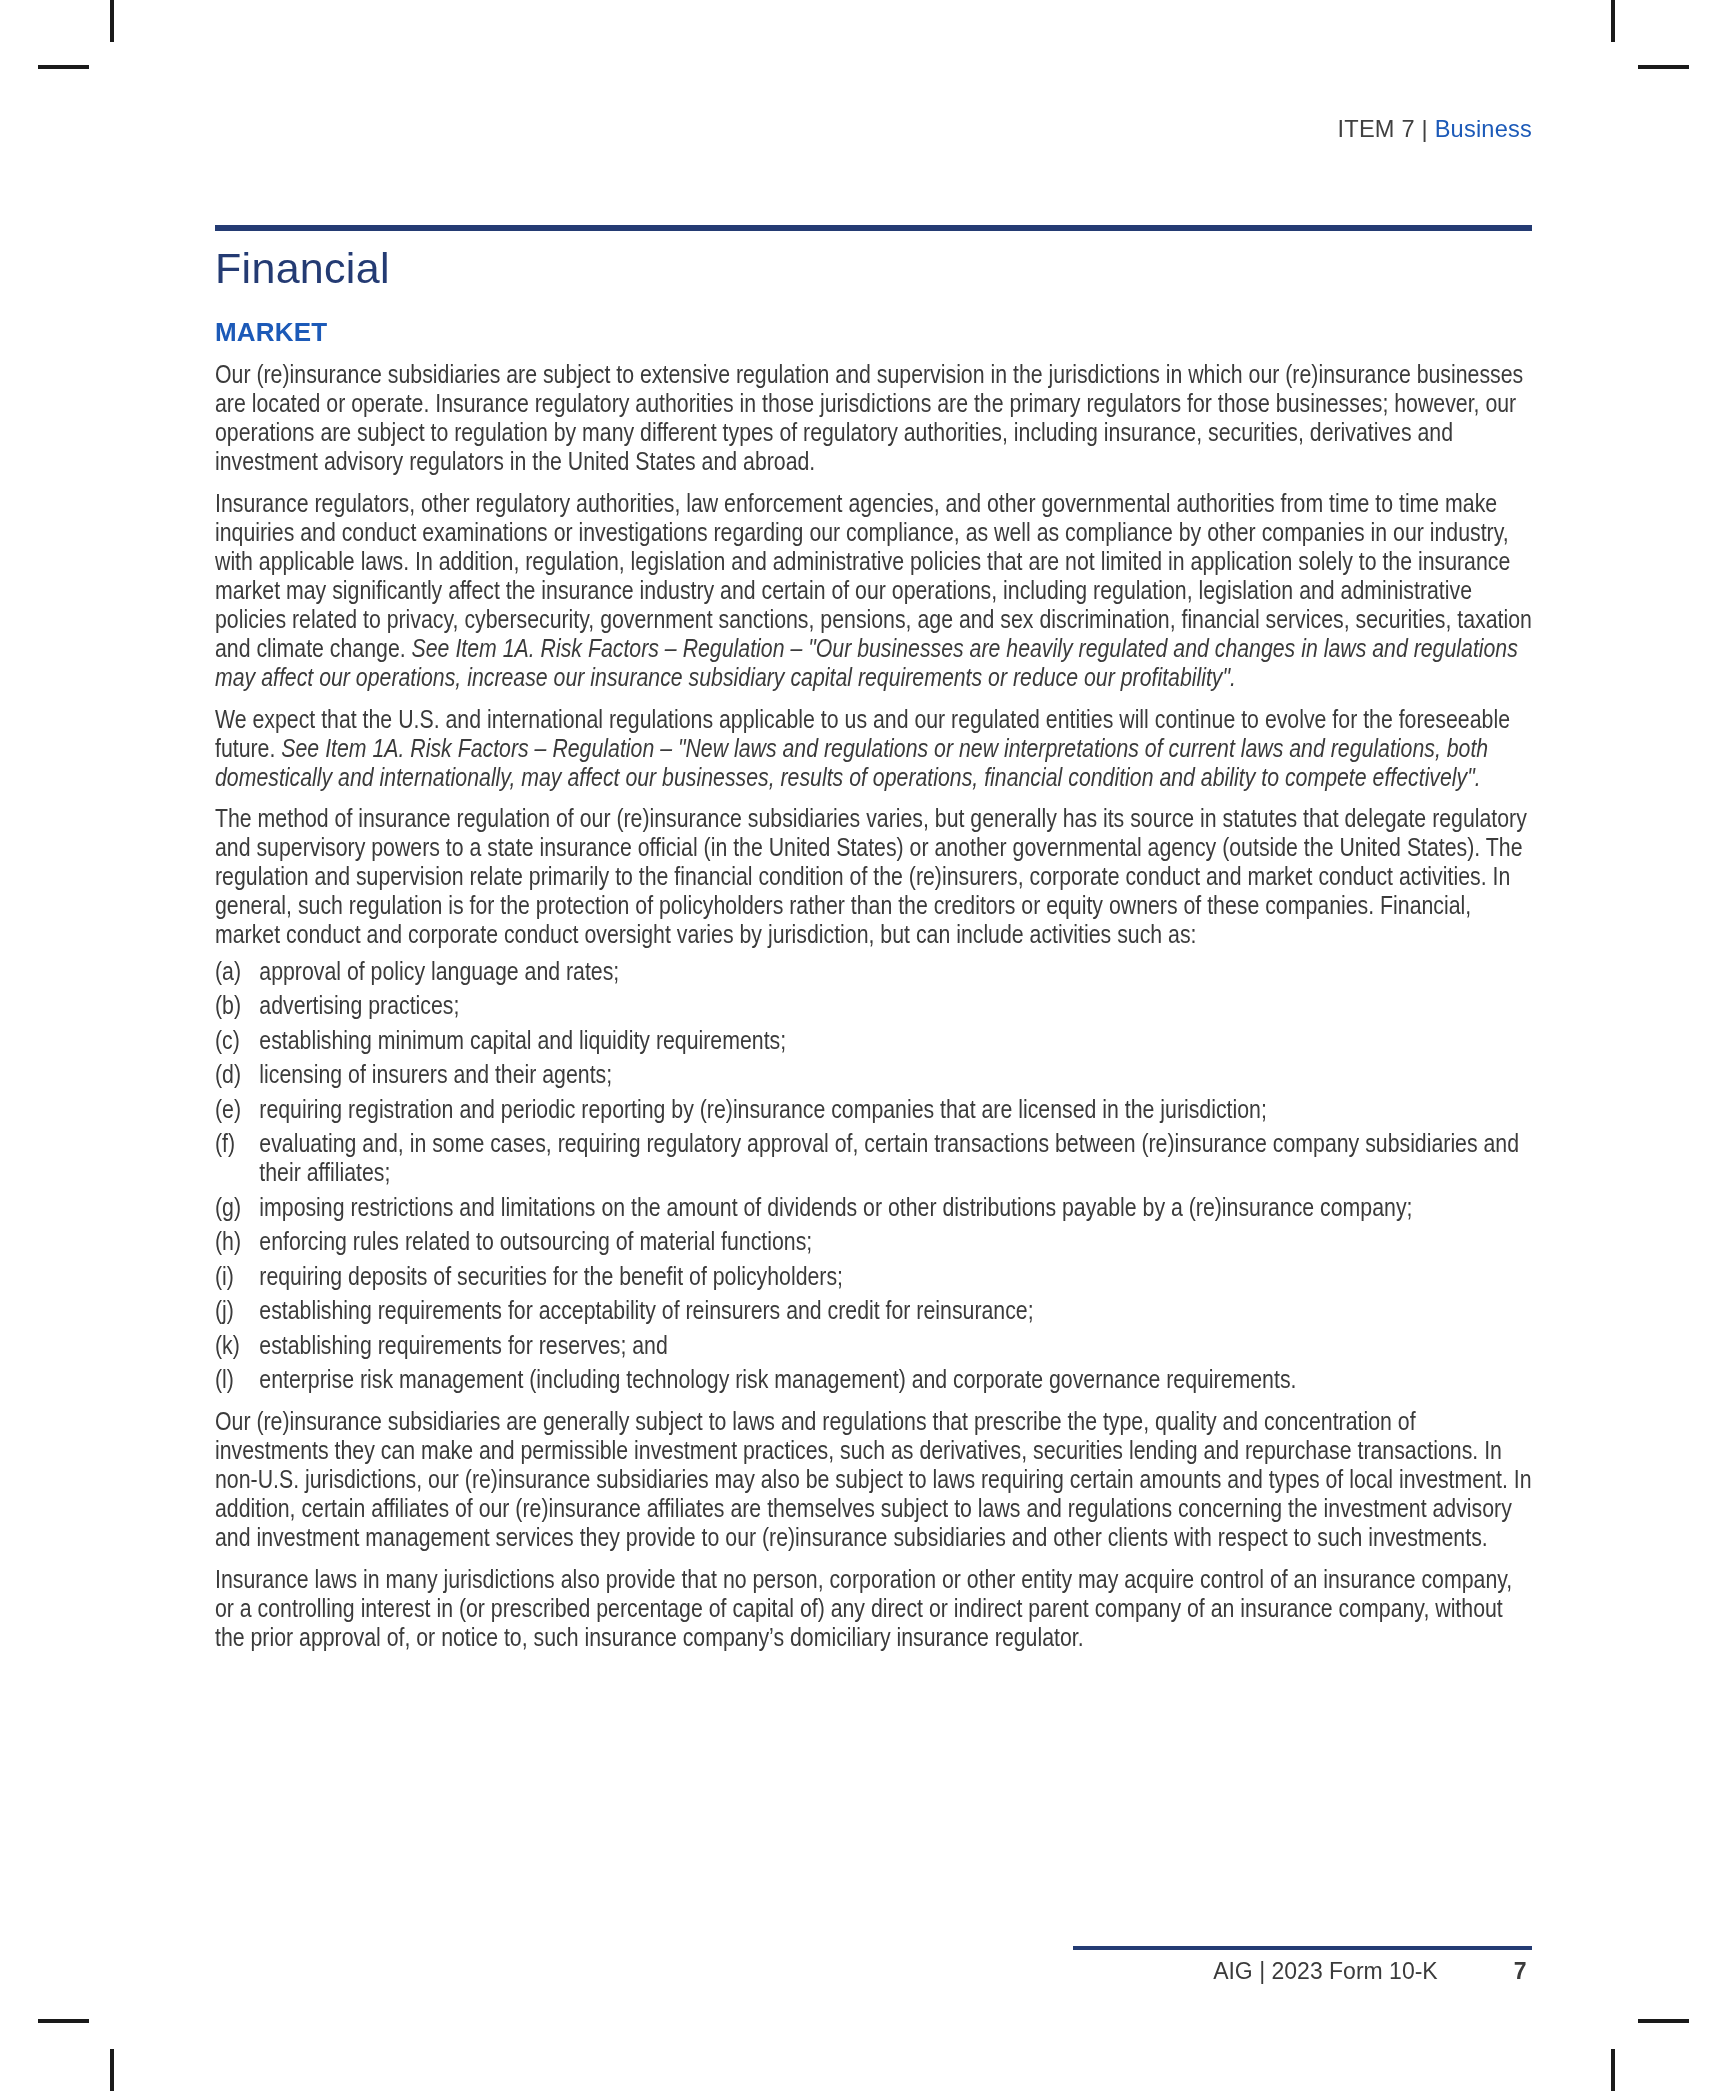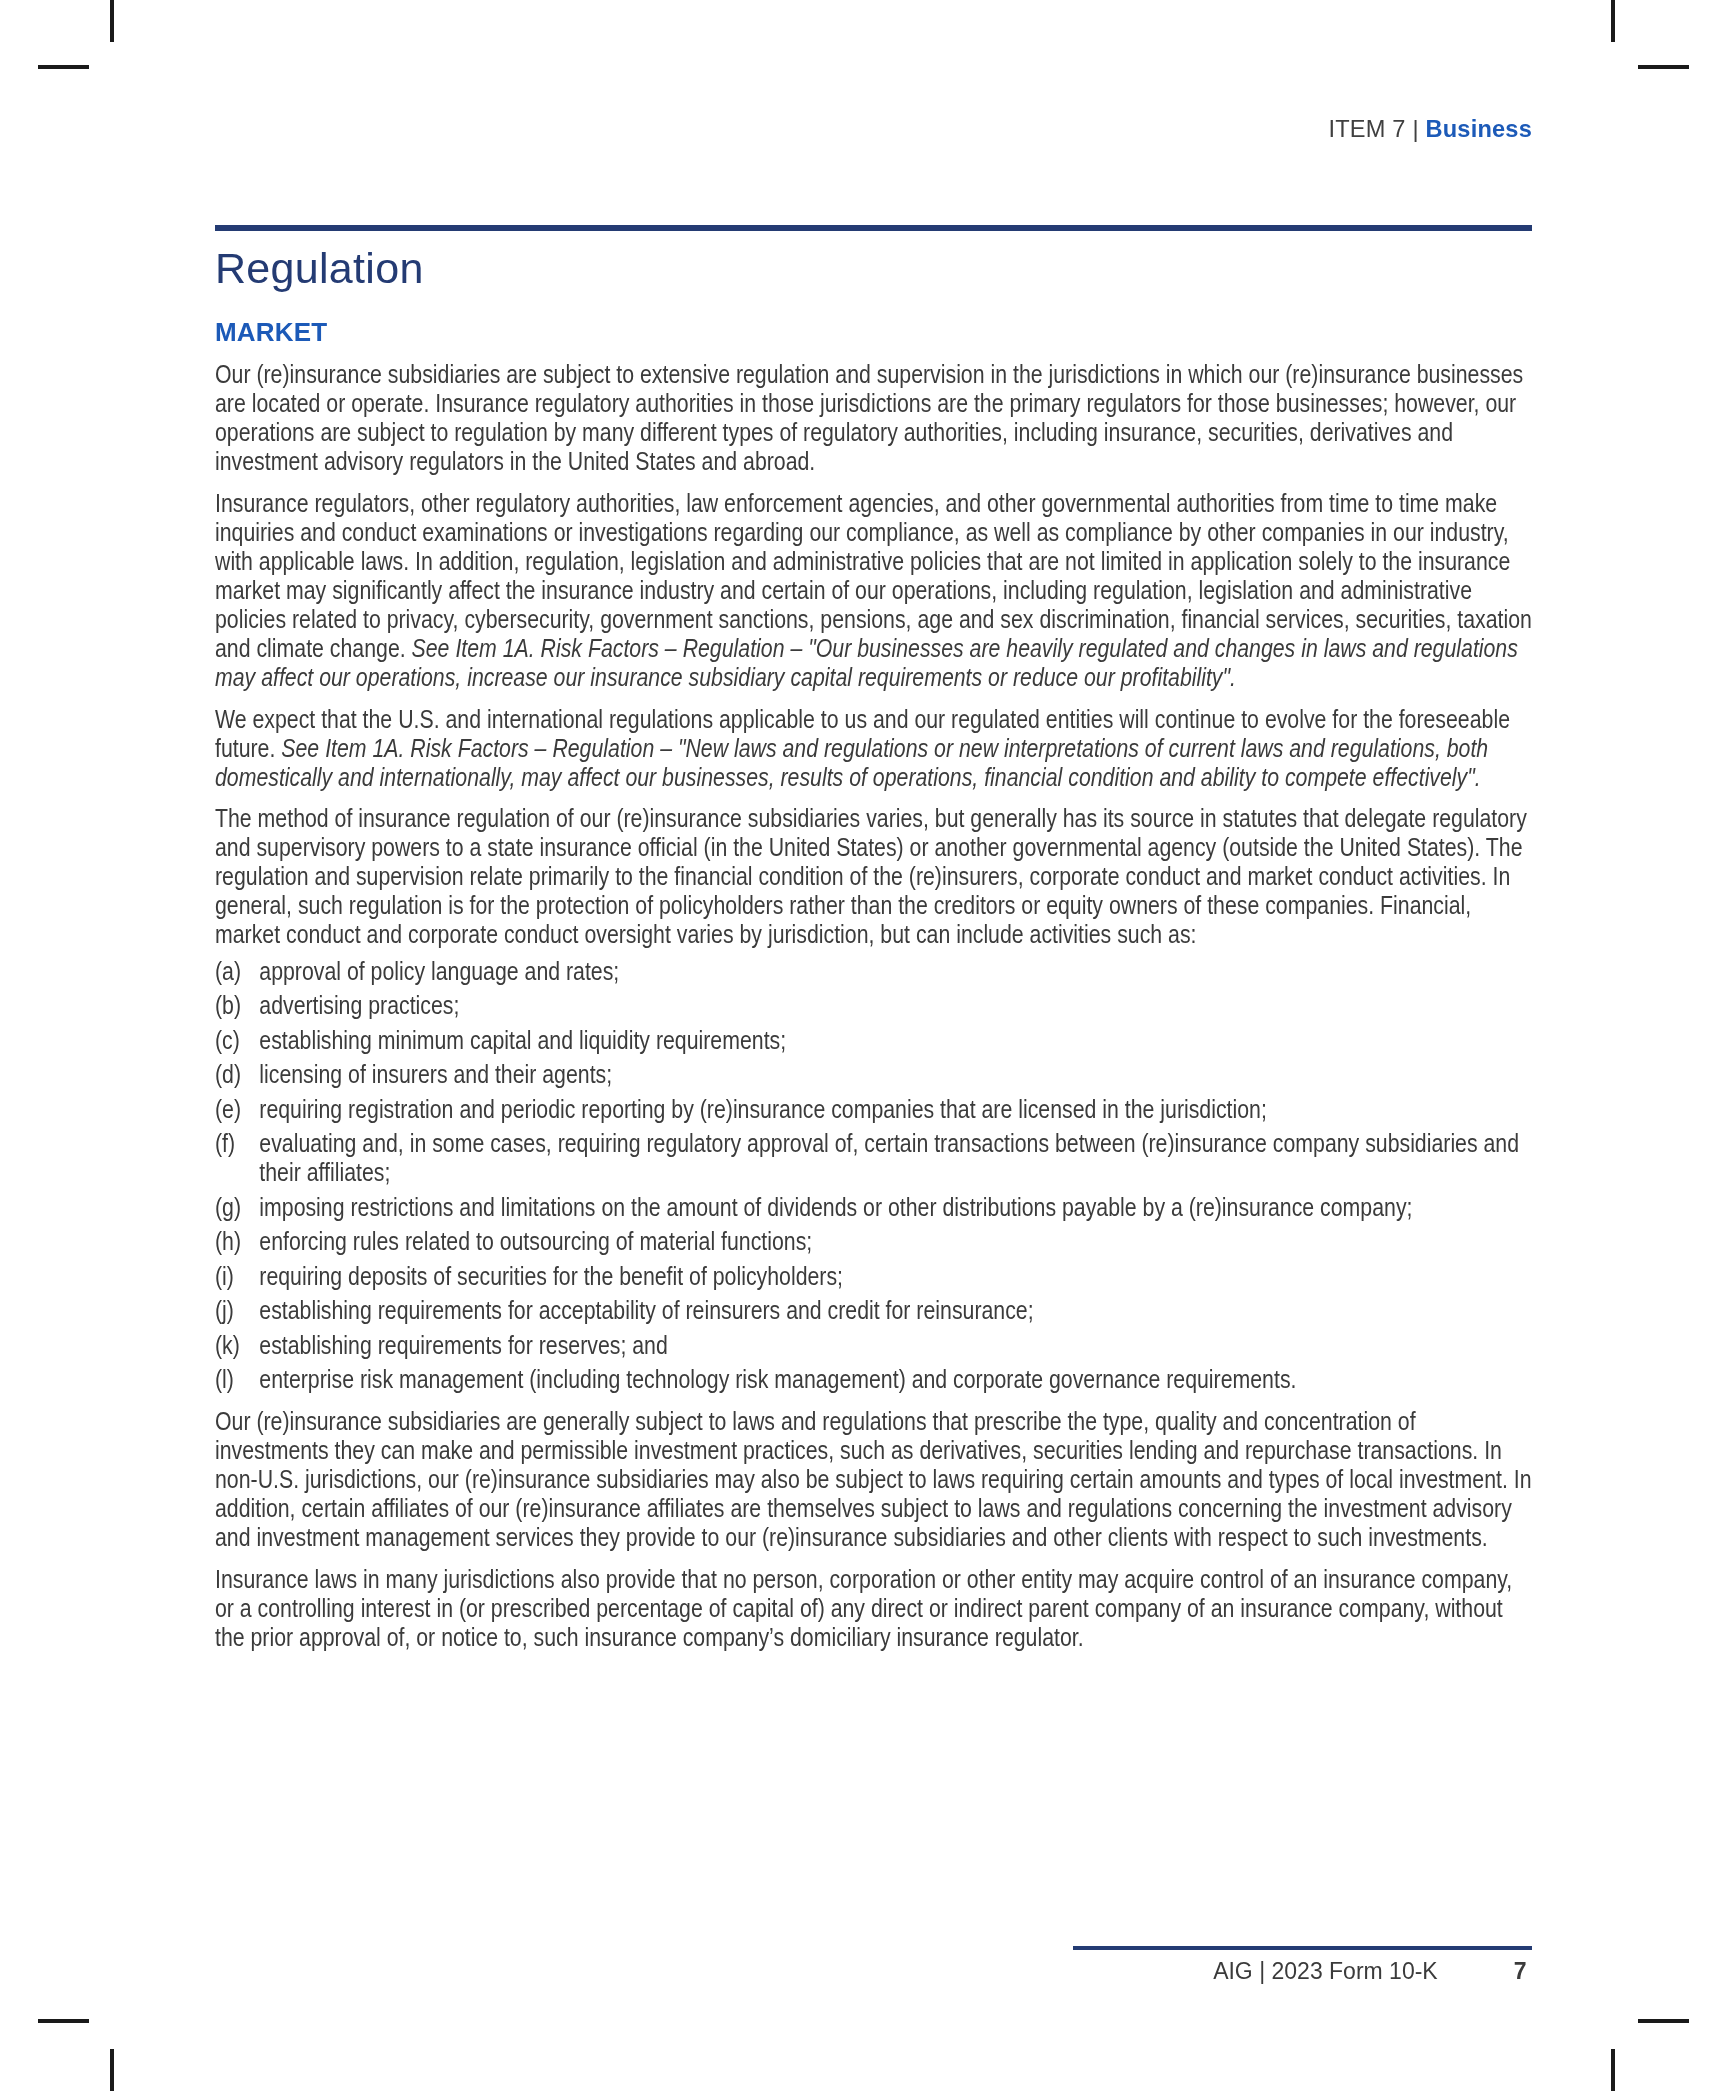--- a/index.html
+++ b/index.html
@@ -25,21 +25,21 @@
   .crop.bl-h { left: 38px;  top: 2019px; width: 51px; height: 3.6px;  }
   .crop.bl-v { left: 110px; top: 2049px; width: 3.6px;  height: 42px; }
   .crop.br-h { left: 1638px; top: 2019px; width: 51px; height: 3.6px; }
   .crop.br-v { left: 1611px; top: 2049px; width: 3.6px;  height: 42px; }
 
   .running-head {
     position: absolute; top: 116px; right: 195px;
     font-size: 23.6px; color: #404040; letter-spacing: 0.2px;
     white-space: nowrap;
   }
-  .running-head .sect { color: var(--blue); font-weight: 700; text-align: center; }
+  .running-head .sect { color: var(--blue); font-weight: 400; text-align: center; }
 
   .content {
     position: absolute; left: 215px; top: 225px; width: 1317px;
   }
   .title-rule { height: 5.5px; background: var(--navy); }
   h1.page-title {
     margin: 14.5px 0 0 0;
     font-size: 43px; line-height: 1.1;
     font-weight: 400; color: var(--navy); letter-spacing: 0.3px;
   }
@@ -89,21 +89,21 @@
 <div class="crop br-h"></div>
 <div class="crop br-v"></div>
 
 <div class="running-head">
   <span>ITEM 7 |</span>
   <span class="sect">Business</span>
 </div>
 
 <div class="content">
   <div class="title-rule"></div>
-  <h1 class="page-title">Regulation</h1>
+  <h1 class="page-title">Financial</h1>
   <div>
       <h2 class="section-heading">MARKET</h2>
       <p class="body-text cond"><span>Our (re)insurance subsidiaries are subject to extensive regulation and supervision in the jurisdictions in which our (re)insurance businesses are located or operate. Insurance regulatory authorities in those jurisdictions are the primary regulators for those businesses; however, our operations are subject to regulation by many different types of regulatory authorities, including insurance, securities, derivatives and investment advisory regulators in the United States and abroad.</span></p>
       <p class="body-text cond"><span>Insurance regulators, other regulatory authorities, law enforcement agencies, and other governmental authorities from time to time make inquiries and conduct examinations or investigations regarding our compliance, as well as compliance by other companies in our industry, with applicable laws. In addition, regulation, legislation and administrative policies that are not limited in application solely to the insurance market may significantly affect the insurance industry and certain of our operations, including regulation, legislation and administrative policies related to privacy, cybersecurity, government sanctions, pensions, age and sex discrimination, financial services, securities, taxation and climate change. </span><span class="italic">See Item 1A. Risk Factors – Regulation – "Our businesses are heavily regulated and changes in laws and regulations may affect our operations, increase our insurance subsidiary capital requirements or reduce our profitability".</span></p>
       <p class="body-text cond"><span>We expect that the U.S. and international regulations applicable to us and our regulated entities will continue to evolve for the foreseeable future. </span><span class="italic">See Item 1A. Risk Factors – Regulation – "New laws and regulations or new interpretations of current laws and regulations, both domestically and internationally, may affect our businesses, results of operations, financial condition and ability to compete effectively".</span></p>
       <p class="body-text cond"><span>The method of insurance regulation of our (re)insurance subsidiaries varies, but generally has its source in statutes that delegate regulatory and supervisory powers to a state insurance official (in the United States) or another governmental agency (outside the United States). The regulation and supervision relate primarily to the financial condition of the (re)insurers, corporate conduct and market conduct activities. In general, such regulation is for the protection of policyholders rather than the creditors or equity owners of these companies. Financial, market conduct and corporate conduct oversight varies by jurisdiction, but can include activities such as:</span></p>
       <div class="abc-list cond">
         <div class="abc-item"><span class="marker">(a)</span><span>approval of policy language and rates;</span></div>
         <div class="abc-item"><span class="marker">(b)</span><span>advertising practices;</span></div>
         <div class="abc-item"><span class="marker">(c)</span><span>establishing minimum capital and liquidity requirements;</span></div>

